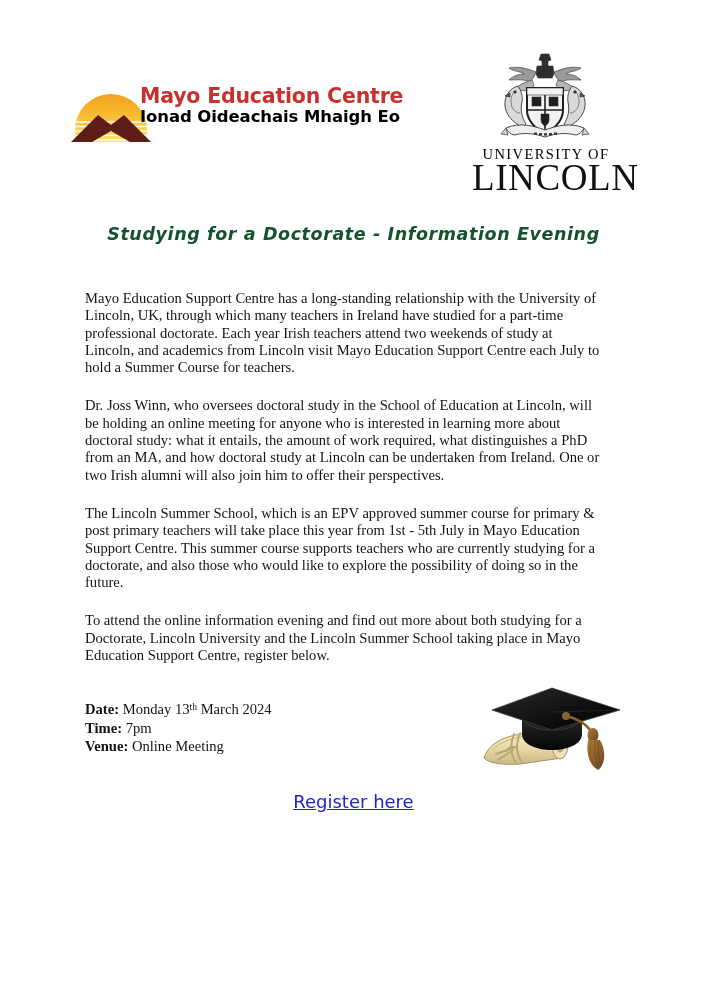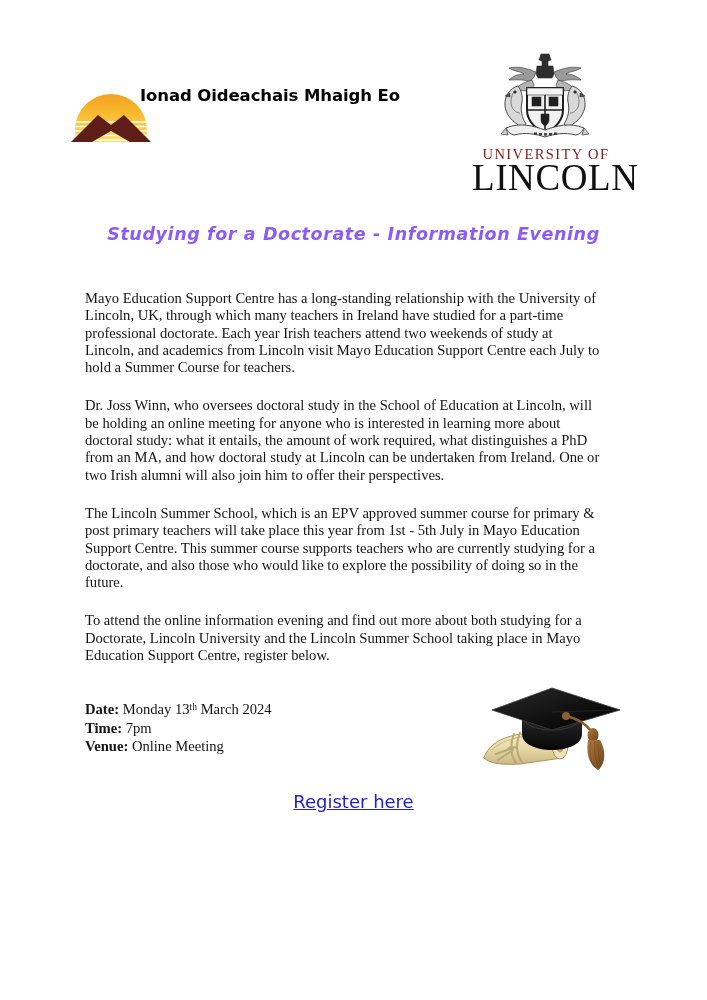--- a/index.html
+++ b/index.html
@@ -90,21 +90,21 @@
     left: 0;
     top: 94px;
     width: 148px;
     text-align: center;
   }
   .lincoln-small {
     font-family: "Liberation Serif", "DejaVu Serif", serif;
     font-size: 14.5px;
     line-height: 17px;
     letter-spacing: 1.4px;
-    color: #7f1d1d;
+    color: #000000;
     white-space: nowrap;
   }
   .lincoln-big {
     font-family: "Liberation Serif", "DejaVu Serif", serif;
     font-size: 37px;
     line-height: 29px;
     letter-spacing: 0.6px;
     color: #111111;
     white-space: nowrap;
   }
@@ -114,21 +114,21 @@
     position: absolute;
     left: 0;
     top: 224px;
     width: 707px;
     text-align: center;
     font-family: "DejaVu Sans", "Liberation Sans", sans-serif;
     font-style: italic;
     font-weight: bold;
     font-size: 17.5px;
     letter-spacing: 0.6px;
-    color: #8b5cf6;
+    color: #14532d;
   }
 
   
   .body-block {
     position: absolute;
     left: 85px;
     top: 290px;
     width: 531px;
   }
   .para {
@@ -208,20 +208,21 @@
               <line x1="0" y1="42.5" x2="86" y2="42.5"></line>
               <line x1="0" y1="47" x2="86" y2="47"></line>
               <line x1="0" y1="51.5" x2="86" y2="51.5"></line>
               <line x1="0" y1="56" x2="86" y2="56"></line>
             </g>
           </g>
           <path d="M3 58 L30 31 L43 41 L56 31 L83 58 L62 58 L43 47 L24 58 Z" fill="#5e1d16"></path>
         </svg>
       </div>
       <div class="mayo-wordmark">
+        <div class="mayo-line1">Mayo Education Centre</div>
         <div class="mayo-line2">Ionad Oideachais Mhaigh Eo</div>
       </div>
     </div>
 
     <div class="lincoln-logo">
       <div class="crest">
         <svg width="122" height="92" viewBox="0 0 122 92" xmlns="http://www.w3.org/2000/svg">
           <g fill="#2e2e2e" stroke="#2e2e2e" stroke-width="0.6">
 
             <path d="M57 2 L65 2 L67 8 L64 9 L64 14 L58 14 L58 9 L55 8 Z"></path>

